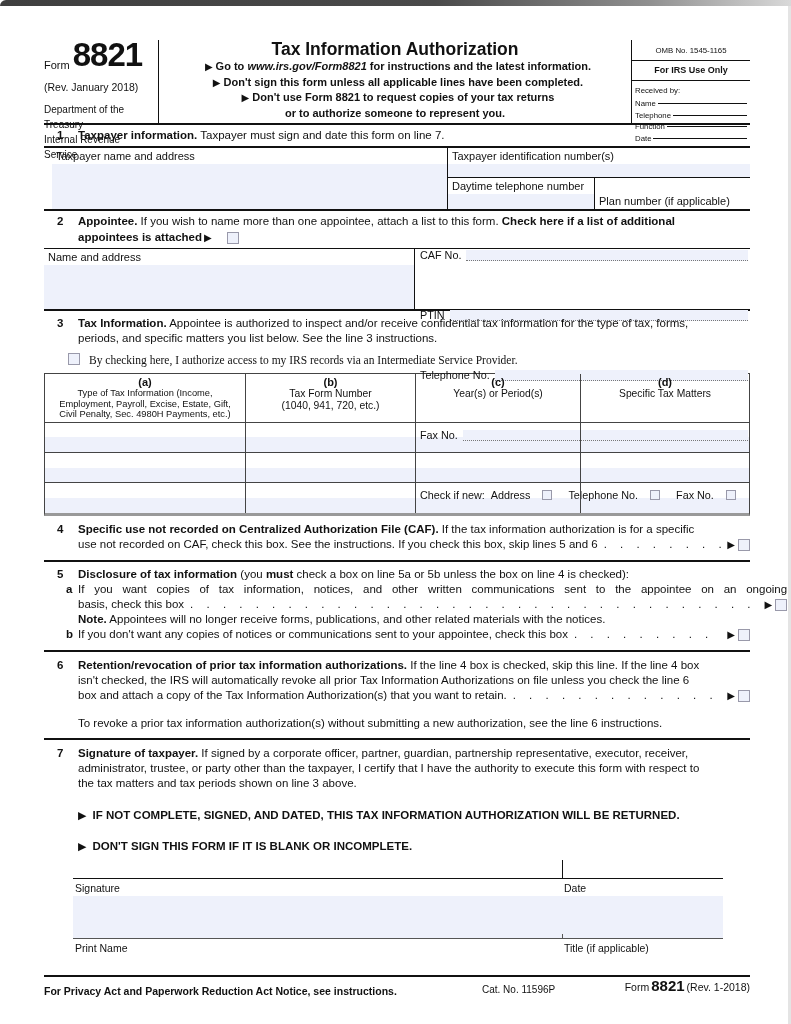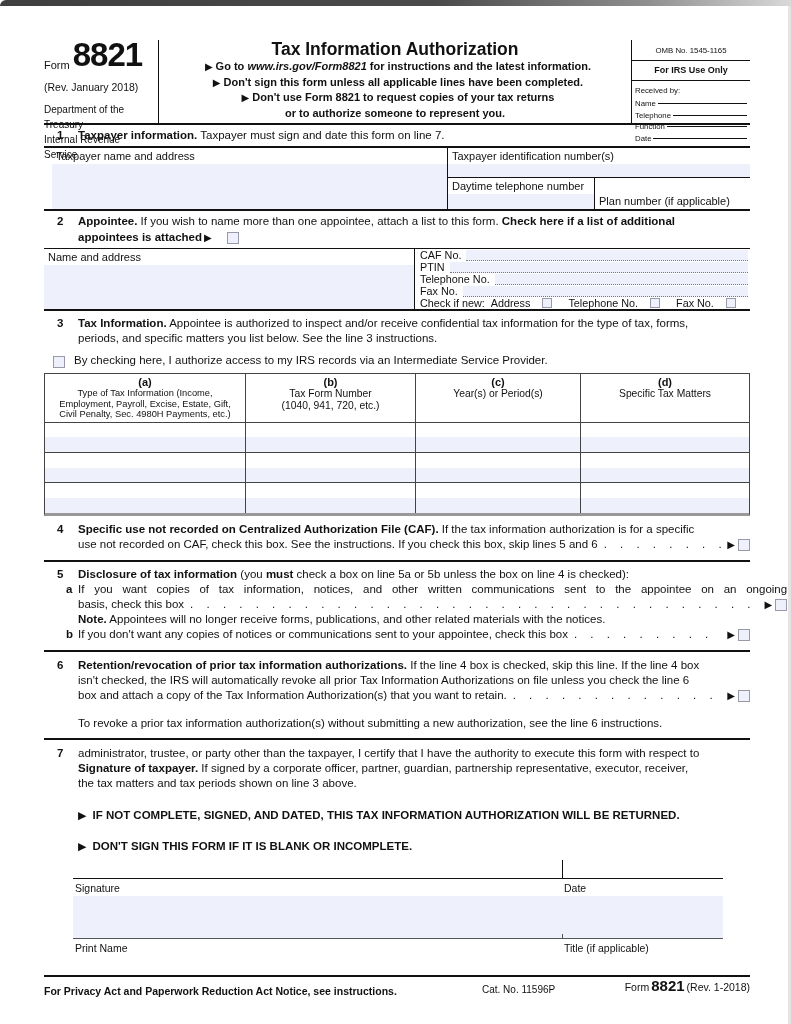--- a/index.html
+++ b/index.html
@@ -46,32 +46,32 @@
   .s1-right { width:302px; display:flex; flex-direction:column; }
   .s1-tin { height:30px; border-bottom:1.5px solid var(--ln); display:flex; flex-direction:column; }
   .s1-row2 { flex:1; display:flex; }
   .s1-phone { width:147px; border-right:1.5px solid var(--ln); display:flex; flex-direction:column; }
   .s1-plan { flex:1; display:flex; flex-direction:row;align-items:flex-end; }
 
   .s2-head { display:flex; padding:3px 0 3px; border-bottom:1.5px solid var(--ln); }
   .s2-line2 { display:flex; align-items:center; margin-top:1px; }
   .s2-grid { display:flex; height:62px; border-bottom:2.5px solid var(--ln); }
   .s2-left { width:371px; border-right:1.5px solid var(--ln); display:flex; flex-direction:column; }
-  .s2-right { width:335px; display:flex; flex-direction:column; font-size:10.8px; }
+  .s2-right { width:335px; display:flex; flex-direction:column; font-size:10.8px;gap:48px; }
   .ap-row { display:flex; align-items:flex-end; height:12.4px; padding:0 2px 0 5px; line-height:12px; }
   .ap-inp { flex:1; margin-left:5px; height:11px; background:var(--fill); border-bottom:1px dotted #777; }
   .ap-check { display:flex; align-items:center; height:12.4px; padding-left:5px; line-height:12px; }
 
   .cb { width:12px; height:12px; border:1px solid #99a; background:var(--fill); display:inline-block; flex:none; }
   .cb-s { width:10px; height:10px; }
   .arw { font-size:10px; margin:0 3px 0 6px; flex:none; }
   .dots { flex:1; overflow:hidden; white-space:nowrap; word-spacing:10px; padding:0 2px 0 6px; }
 
   .s3-para { display:flex; margin-top:5px; }
-  .isp-row { display:flex; align-items:flex-end; margin:7px 0 5px 9px; }
+  .isp-row { display:flex; align-items:flex-start; margin:7px 0 5px 24px;font-family:Liberation Serif, serif; }
   .isp-row .cb { margin-right:9px; }
 
   .taxtable { margin-top:5px; border:1px solid #444; border-bottom:3px solid #999; }
   .t-head { display:flex; height:49px; border-bottom:1px solid #444; text-align:center; }
   .th { padding-top:2px; border-right:1px solid #444; }
   .th:last-child { border-right:none; }
   .th-letter { font-weight:bold; font-size:11px; line-height:12px; }
   .th-sub { font-size:10.3px; line-height:12px; }
   .th-sub-sm { font-size:9.3px; line-height:10.5px; }
   .c-a { width:201px; } .c-b { width:170px; } .c-c { width:165px; } .c-d { flex:1; }
@@ -348,22 +348,22 @@
             <span class="cb"></span>
           </div>
           <div class="revoke-line">To revoke a prior tax information authorization(s) without submitting a new authorization, see the line 6 instructions.</div>
         </span>
       </div>
     </div>
 
     <div class="s7">
       <span class="numcol">7</span>
       <span class="seccontent">
+        <div><span class="b">Signature of taxpayer.</span><span> If signed by a corporate officer, partner, guardian, partnership representative, executor, receiver,</span></div>
         <div>administrator, trustee, or party other than the taxpayer, I certify that I have the authority to execute this form with respect to</div>
-        <div><span class="b">Signature of taxpayer.</span><span> If signed by a corporate officer, partner, guardian, partnership representative, executor, receiver,</span></div>
         <div>the tax matters and tax periods shown on line 3 above.</div>
       </span>
     </div>
 
     <div class="warn">
       <span class="arw">▶</span>
       <span>IF NOT COMPLETE, SIGNED, AND DATED, THIS TAX INFORMATION AUTHORIZATION WILL BE RETURNED.</span>
     </div>
     <div class="warn">
       <span class="arw">▶</span>

